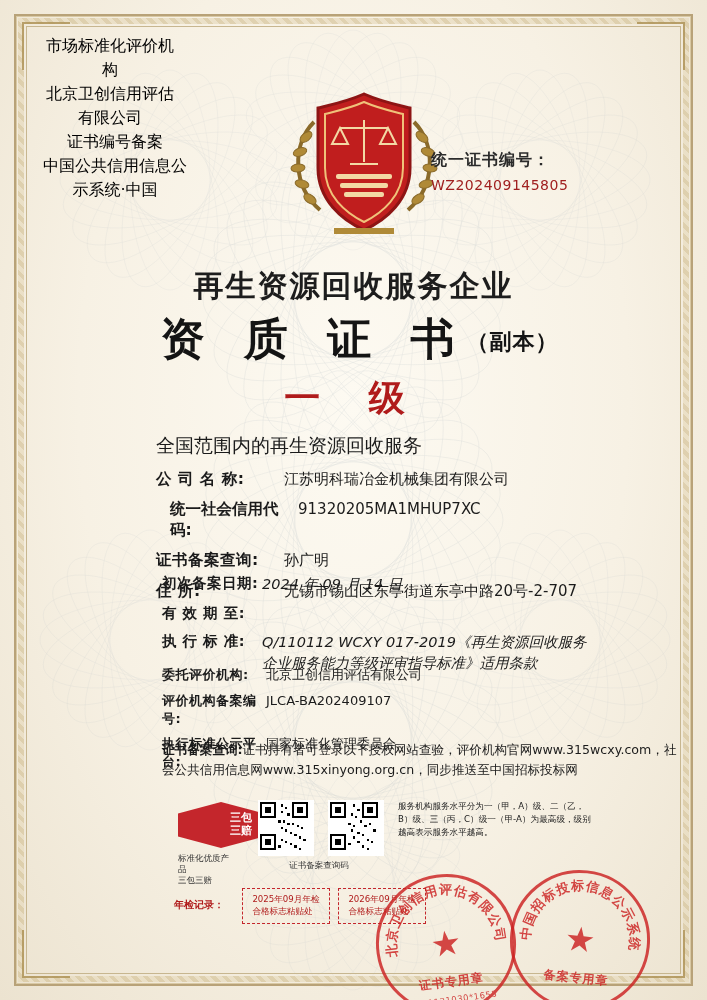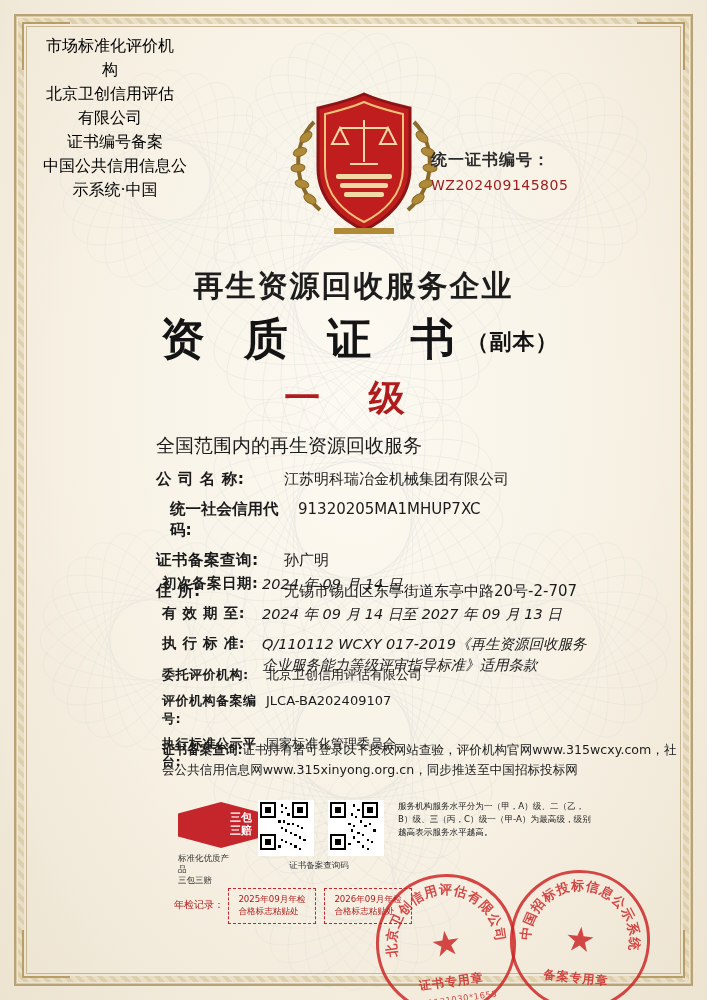--- a/index.html
+++ b/index.html
@@ -105,21 +105,21 @@
   .cap{font-size:8.5px;color:#333;margin-top:5px;line-height:1.3;text-align:left;}
 
   .qr{position:absolute;top:766px;width:52px;height:52px;background:#fff;padding:2px;}
   .qr1{left:218px;}
   .qr2{left:288px;}
   .qr-cap{position:absolute;top:826px;left:214px;width:130px;text-align:center;font-size:8.5px;color:#333;}
 
   .levels{position:absolute;left:358px;top:766px;width:200px;font-size:8.6px;color:#222;line-height:1.5;}
 
   .year-rec{position:absolute;left:134px;top:854px;display:flex;align-items:flex-start;}
-  .year-rec .lab{font-size:10px;color:#b01b1b;font-weight:normal;margin-right:4px;margin-top:10px;}
+  .year-rec .lab{font-size:10px;color:#b01b1b;font-weight:bold;margin-right:18px;margin-top:10px;}
   .ybox{
     width:86px;height:34px;border:1px dashed #c4262c;color:#b01b1b;font-size:8.6px;
     display:flex;align-items:center;justify-content:center;text-align:left;line-height:1.35;
     margin-right:8px;
   }
 
   .stamp{
     position:absolute;width:134px;height:134px;border-radius:50%;
     border:3px solid #cc2222;color:#cc2222;opacity:.82;
     transform:rotate(-8deg);
@@ -279,21 +279,20 @@
       </div>
     </div>
 
     <div class="fields2">
       <div class="row">
         <div class="k">初次备案日期:</div>
         <div class="v">2024 年 09 月 14 日</div>
       </div>
       <div class="row">
         <div class="k">有 效 期 至:</div>
-        <div class="v">2024 年 09 月 14 日至 2027 年 09 月 13 日</div>
       </div>
       <div class="row">
         <div class="k">执 行 标 准:</div>
         <div class="v" style="white-space:pre-line">Q/110112 WCXY 017-2019《再生资源回收服务
 企业服务能力等级评审指导标准》适用条款</div>
       </div>
     </div>
 
     <div class="fields3">
       <div class="row">

